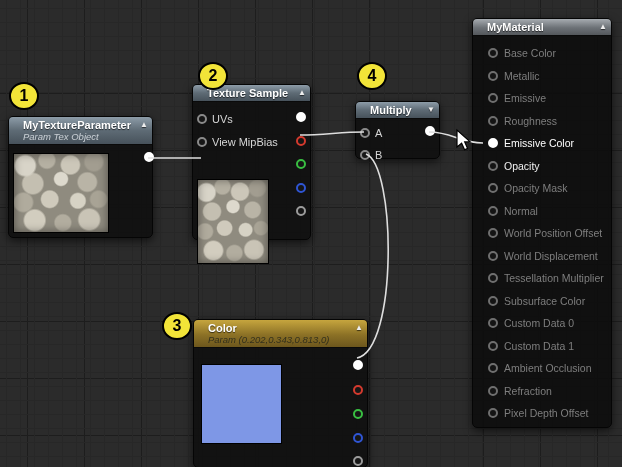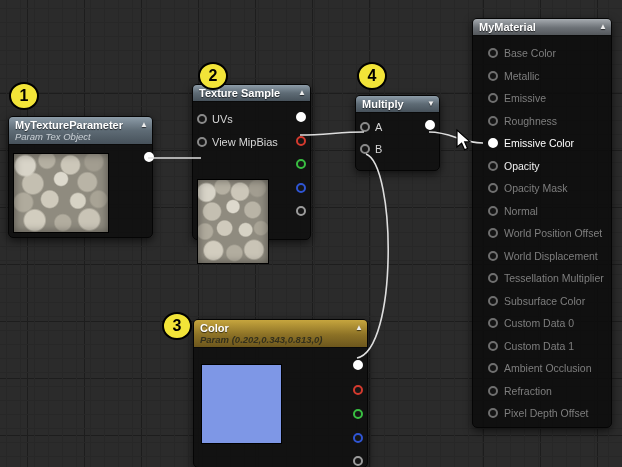--- a/index.html
+++ b/index.html
@@ -9,27 +9,27 @@
     background-color:#2b2b2b;
     background-image:
       linear-gradient(#272727 1px, transparent 1px),
       linear-gradient(90deg,#272727 1px, transparent 1px),
       linear-gradient(#1d1d1d 1px, transparent 1px),
       linear-gradient(90deg,#1d1d1d 1px, transparent 1px);
     background-size:14px 14px,14px 14px,57px 57px,57px 57px;
     background-position:6px 8px,6px 8px,27px 36px,27px 36px;
   }
   .node{position:absolute;background:rgba(16,16,16,0.93);border:1px solid #050505;border-radius:5px;box-shadow:0 3px 9px rgba(0,0,0,.6);z-index:10;}
-  .hdr{position:relative;border-radius:4px 4px 0 0;padding:2px 16px 2px 6px;border-bottom:1px solid #0a0a0a;}
+  .hdr{position:relative;border-radius:4px 4px 0 0;padding:2px 16px 2px 14px;border-bottom:1px solid #0a0a0a;}
   .hdr-steel{background:linear-gradient(180deg,#8d9ca8 0%,#5e6b75 50%,#47525b 100%);}
   .hdr-gold{background:linear-gradient(180deg,#c6a53e 0%,#8c7126 55%,#6d571d 100%);}
   .hdr-gray{background:linear-gradient(180deg,#a6abb0 0%,#6c7176 55%,#54585c 100%);}
   .hdr-title{font-size:11px;font-weight:bold;color:#fff;text-shadow:0 1px 1px rgba(0,0,0,.65);white-space:nowrap;}
   .hdr-sub{font-size:9.5px;font-style:italic;color:#dde2e7;opacity:.85;white-space:nowrap;}
-  .hdr-gold .hdr-sub{color:#33301c;opacity:1;font-weight:bold;}
+  .hdr-gold .hdr-sub{color:#33301c;opacity:1;font-weight:normal;}
   .collapse{position:absolute;right:4px;top:3px;color:#eee;font-size:8px;cursor:pointer;text-shadow:0 1px 1px rgba(0,0,0,.6);}
   .pin{width:10px;height:10px;border-radius:50%;border:2px solid #8a8a8a;background:#161616;display:inline-block;flex:none;}
   .pin.filled-white{background:#fff;border-color:#fff;}
   .pin-r{border-color:#d43a2e;}
   .pin-g{border-color:#39bf42;}
   .pin-b{border-color:#2f55d4;}
   .pin-a{border-color:#9c9c9c;}
   .in-row{display:flex;align-items:center;gap:5px;height:23.5px;padding-left:4px;}
   .in-label{font-size:11px;color:#d6d6d6;}
   .abs{position:absolute;}
@@ -55,21 +55,21 @@
   .n-texparam{left:8px;top:116px;width:145px;height:122px;}
   .n-texparam .preview{left:4px;top:36px;width:96px;height:80px;}
   .n-texparam .out-pin{right:-2px;top:35px;}
   
   .n-texsample{left:192px;top:84px;width:119px;height:156px;}
   .n-texsample .inputs{position:absolute;top:22px;left:0;}
   .n-texsample .preview{left:4px;top:94px;width:72px;height:85px;}
   .op{position:absolute;right:4px;}
   .op1{top:27px;}.op2{top:50.5px;}.op3{top:74px;}.op4{top:97.5px;}.op5{top:121px;}
   
-  .n-multiply{left:355px;top:95px;width:85px;height:76px;}
+  .n-multiply{left:355px;top:101px;width:85px;height:58px;}
   .n-multiply .inputs{position:absolute;top:20px;left:0;}
   .n-multiply .in-row{height:22px;}
   .n-multiply .out-pin{right:4px;top:24px;}
   
   .n-color{left:193px;top:311px;width:175px;height:149px;margin-top:8px;}
   .n-color .preview{left:7px;top:44px;width:81px;height:80px;border:1px solid #000;}
   .cp1{top:40px;}.cp2{top:65px;}.cp3{top:89px;}.cp4{top:113px;}.cp5{top:136px;}
   
   .n-material{left:472px;top:18px;width:140px;height:410px;background:rgba(13,13,13,0.9);}
   .mat-rows{padding-top:6px;}

